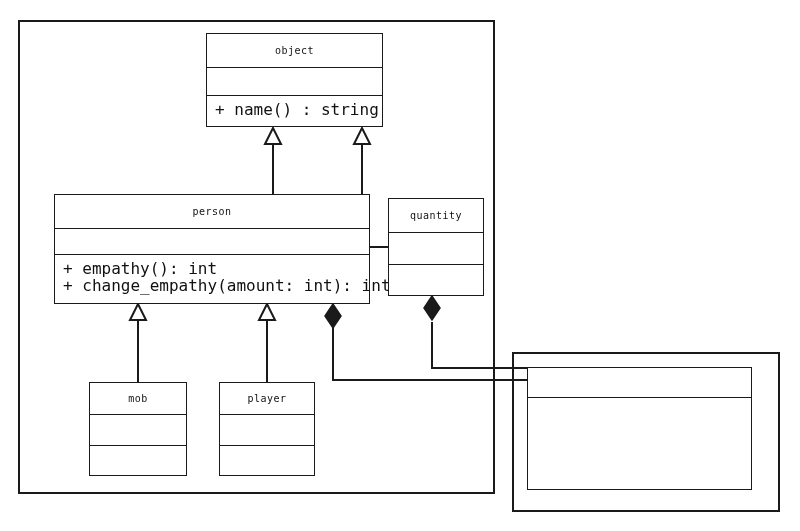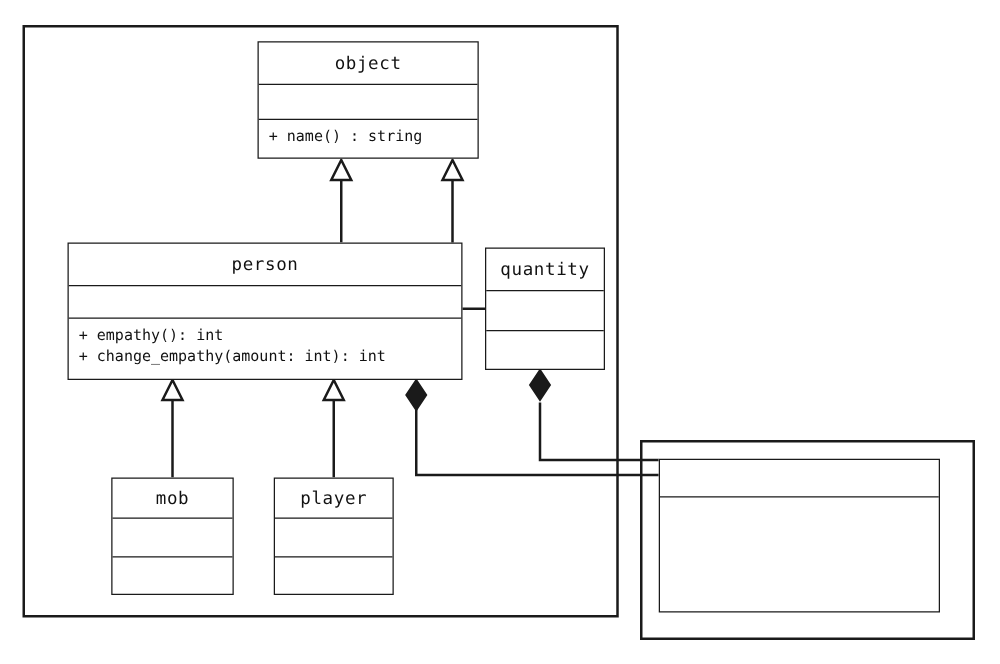--- a/index.html
+++ b/index.html
@@ -40,36 +40,36 @@
   }
   .compartment {
     box-sizing: border-box;
     position: relative;
   }
   .comp-title {
     border-bottom: 1.5px solid #1a1a1a;
     display: flex;
     align-items: center;
     justify-content: center;
-    font-size: 14px;
+    font-size: 10px;
     color: #111111;
     letter-spacing: 0.5px;
     text-align: center;
   }
   .comp-attrs {
     border-bottom: 1.5px solid #1a1a1a;
   }
   .comp-ops {
     padding: 5px 8px 4px 8px;
     display: flex;
     flex-direction: column;
     justify-content: flex-start;
   }
   .member {
-    font-size: 12px;
+    font-size: 16px;
     color: #111111;
     line-height: 17px;
     white-space: pre;
   }
 </style>
 </head>
 <body>
 
 <div id="canvas">
 

